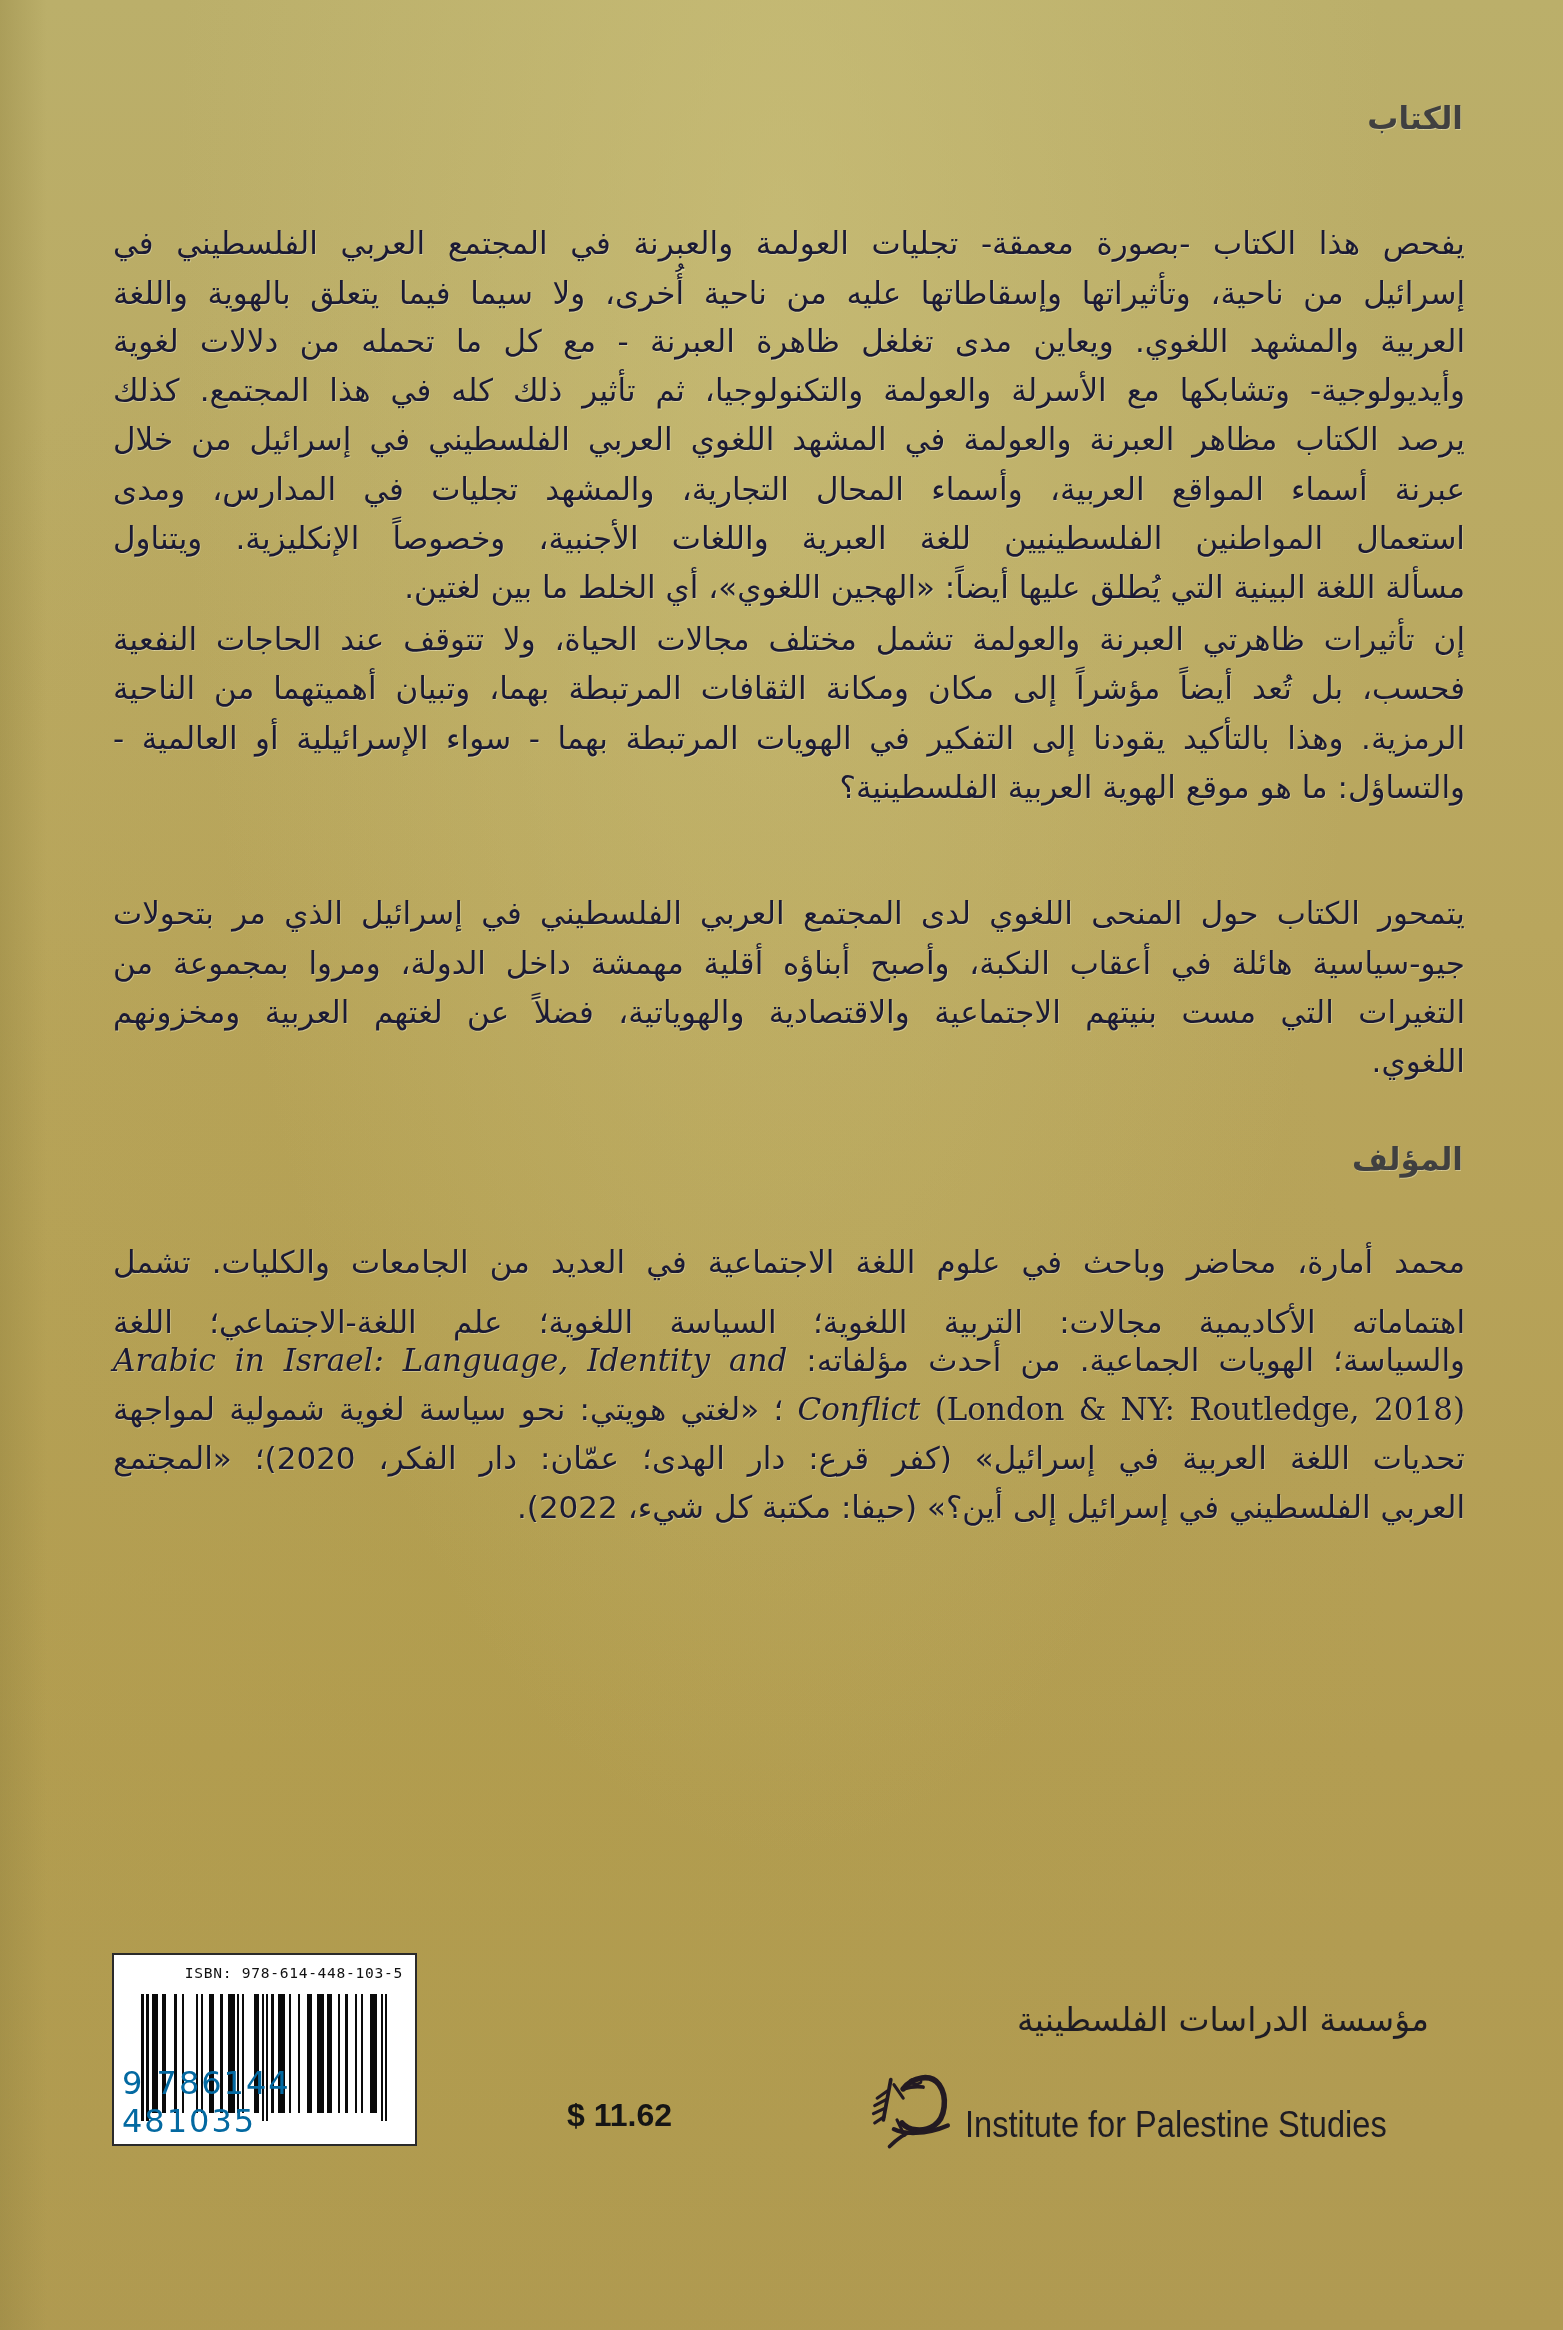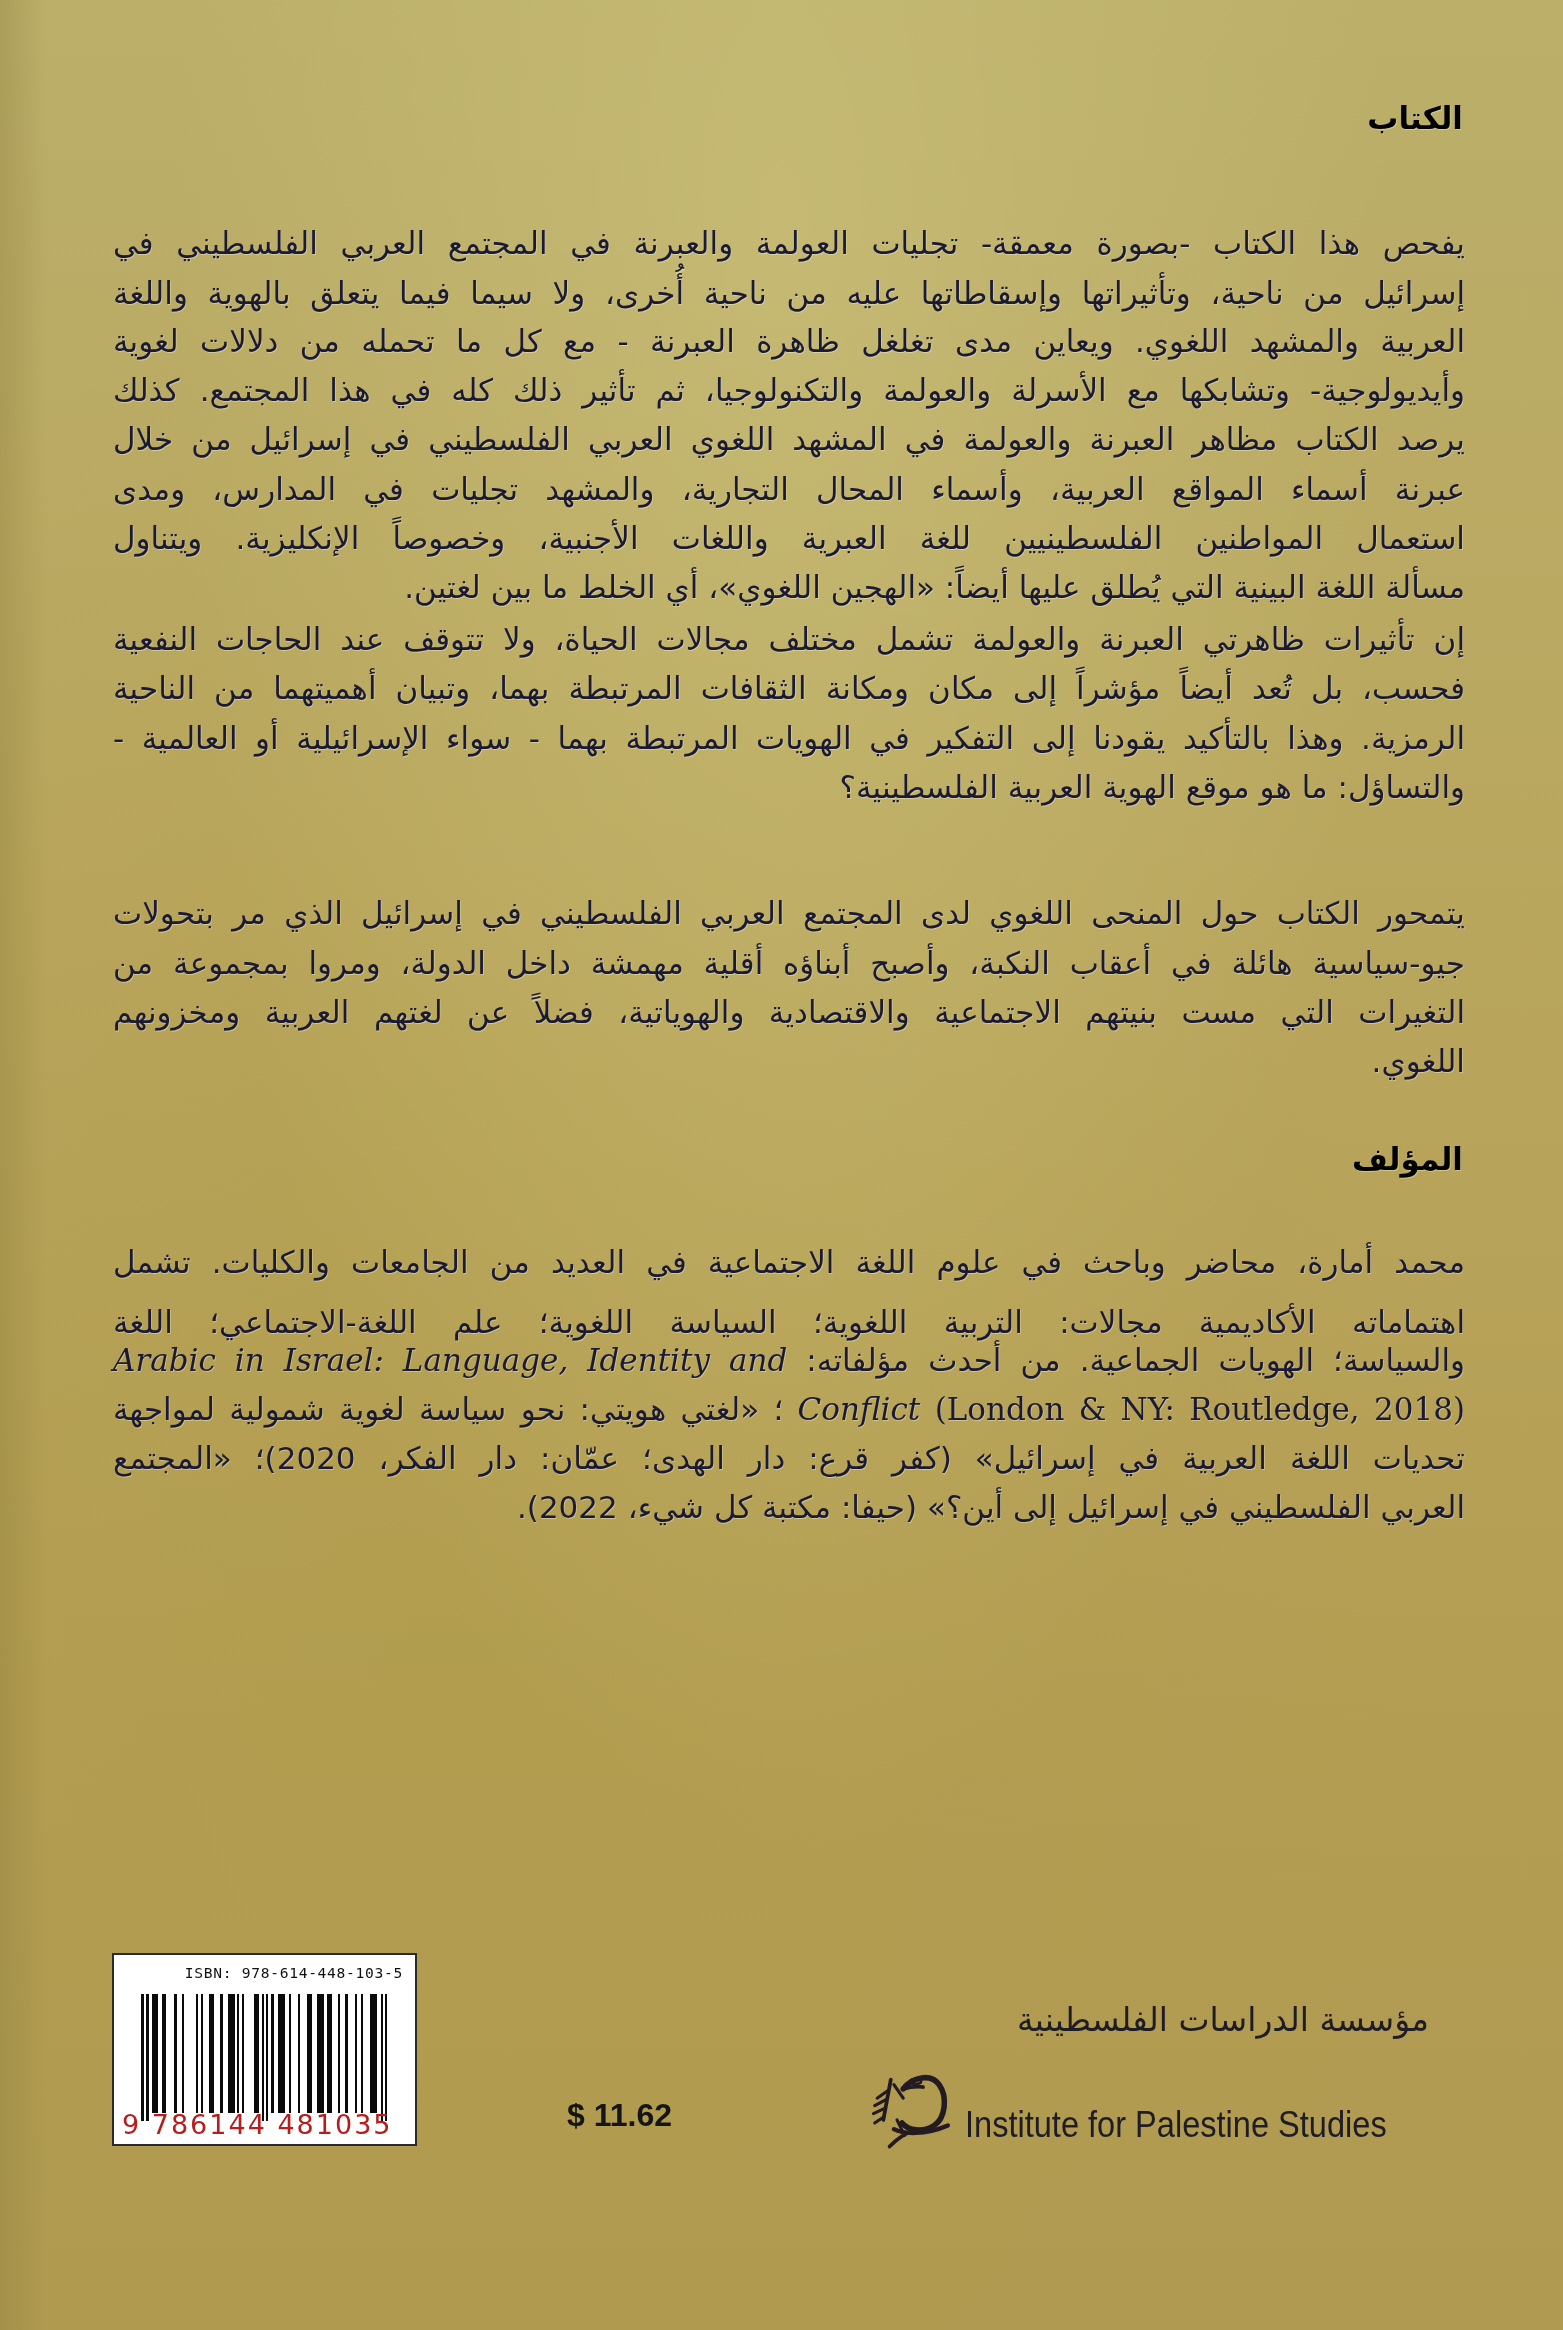--- a/index.html
+++ b/index.html
@@ -16,21 +16,21 @@
   }
   .edge-shadow {
     position: absolute; left: 0; top: 0; width: 47px; height: 2330px;
     background: linear-gradient(90deg, rgba(140,125,60,0.35), rgba(140,125,60,0));
   }
   .heading {
     position: absolute; right: 100px;
     direction: rtl;
     font-family: "DejaVu Sans", sans-serif;
     font-weight: bold; font-size: 31px;
-    color: #000000;
+    color: #404040;
     text-shadow: 0.7px 1.3px 0 rgba(255,255,230,0.35);
   }
   .line {
     position: absolute; left: 113px; width: 1352px;
     direction: rtl;
     font-family: "DejaVu Sans", sans-serif;
     font-size: 31px; line-height: 40px; white-space: nowrap;
     color: #1b1a34;
     text-align: justify; text-align-last: justify;
     text-shadow: 0.7px 1.3px 0 rgba(255,255,235,0.35);
@@ -49,21 +49,21 @@
     position: absolute; top: 9.3px; left: 0; right: 12px; text-align: right;
     font-family: "DejaVu Sans Mono", monospace; font-size: 14.6px; letter-spacing: 0.7px;
     color: #111;
   }
   .bars {
     position: absolute; left: 27px; top: 39px; width: 266px; height: 119px;
   }
   .bar { position: absolute; top: 0; background: #0a0a0a; }
   .barcode-num {
     position: absolute; left: 8px; bottom: 4px; width: 286px;
-    font-family: "DejaVu Sans", sans-serif; font-size: 27px; color: #b91c1c;
+    font-family: "DejaVu Sans", sans-serif; font-size: 32px; color: #0369a1;
     letter-spacing: 2px;
   }
   .price {
     position: absolute; left: 567px; top: 2097px;
     font-family: "Liberation Sans", sans-serif; font-weight: bold;
     font-size: 32px; color: #151515;
   }
   .logo {
     position: absolute; left: 866px; top: 2061px; width: 93px; height: 93px;
   }

